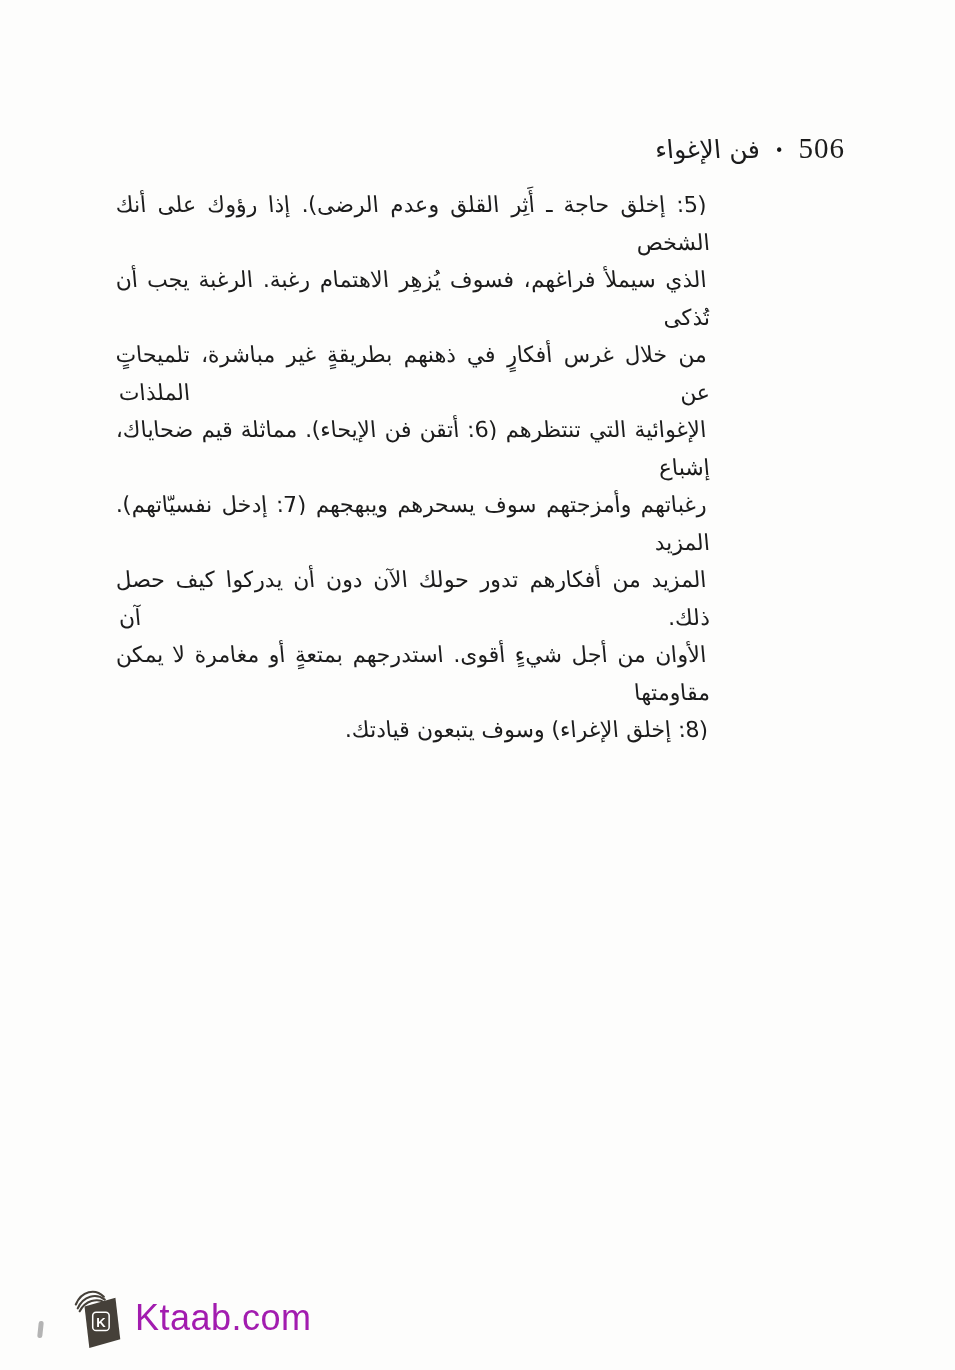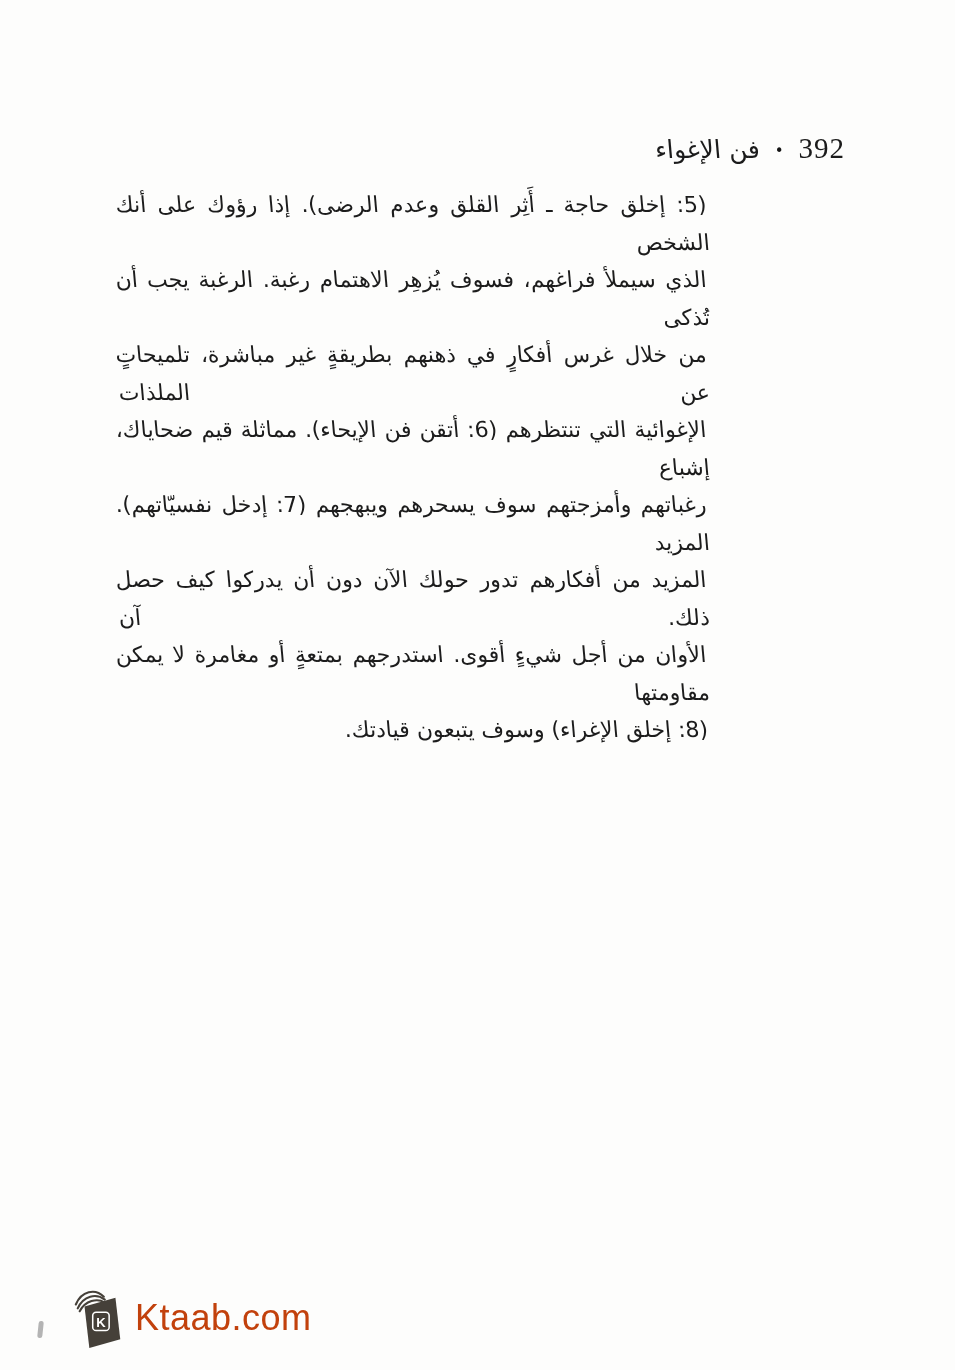--- a/index.html
+++ b/index.html
@@ -73,21 +73,21 @@
     left: 70px;
     top: 1284px;
     display: flex;
     align-items: center;
     gap: 7px;
   }
   .logo-icon { width: 58px; height: 68px; display: block; }
   .logo-text {
     font-family: "Liberation Sans", sans-serif;
     font-size: 36px;
-    color: #c2410c;
+    color: #a21caf;
     letter-spacing: 0.5px;
   }
   .edge-mark {
     position: absolute;
     left: 38px;
     top: 1321px;
     width: 5px;
     height: 17px;
     border-radius: 3px;
     background: #b4b4b4;
@@ -95,21 +95,21 @@
   }
 </style>
 </head>
 <body>
 
 <div class="page">
 
   <div class="header">
     <span class="h-title">فن الإغواء</span>
     <span class="h-bullet">•</span>
-    <span class="h-num">392</span>
+    <span class="h-num">506</span>
   </div>
 
   <div class="para" dir="rtl">
     <div class="line">(5: إخلق حاجة ـ أَثِر القلق وعدم الرضى). إذا رؤوك على أنك الشخص</div>
     <div class="line">الذي سيملأ فراغهم، فسوف يُزهِر الاهتمام رغبة. الرغبة يجب أن تُذكى</div>
     <div class="line">من خلال غرس أفكارٍ في ذهنهم بطريقةٍ غير مباشرة، تلميحاتٍ عن الملذات</div>
     <div class="line">الإغوائية التي تنتظرهم (6: أتقن فن الإيحاء). مماثلة قيم ضحاياك، إشباع</div>
     <div class="line">رغباتهم وأمزجتهم سوف يسحرهم ويبهجهم (7: إدخل نفسيّاتهم). المزيد</div>
     <div class="line">المزيد من أفكارهم تدور حولك الآن دون أن يدركوا كيف حصل ذلك. آن</div>
     <div class="line">الأوان من أجل شيءٍ أقوى. استدرجهم بمتعةٍ أو مغامرة لا يمكن مقاومتها</div>

